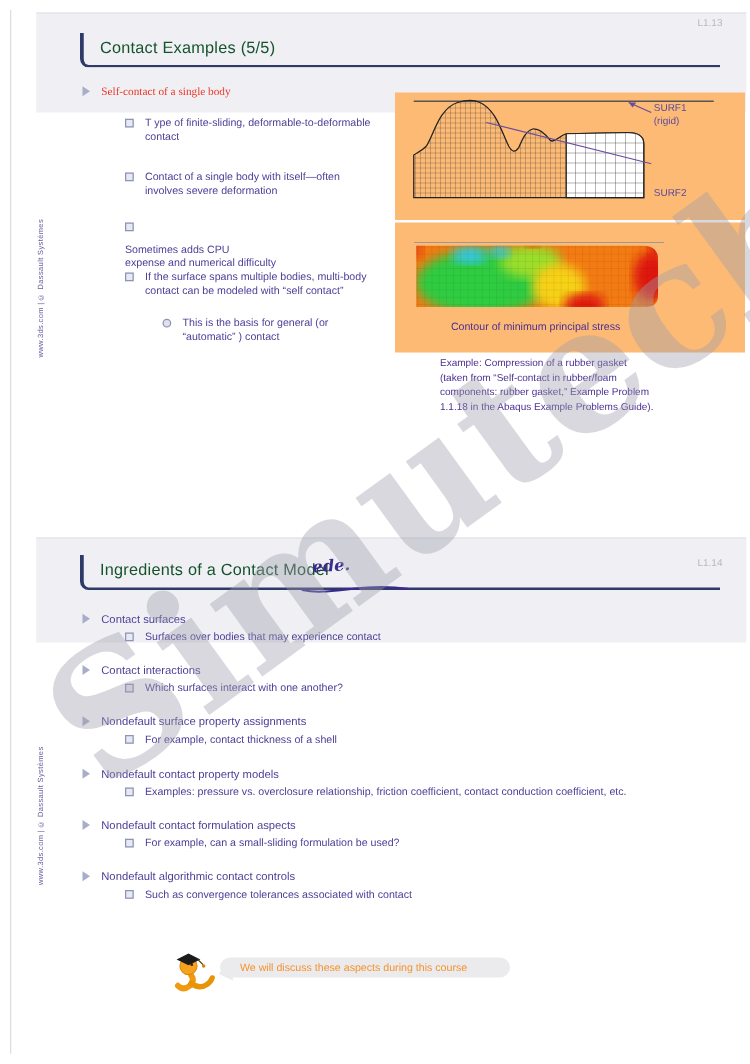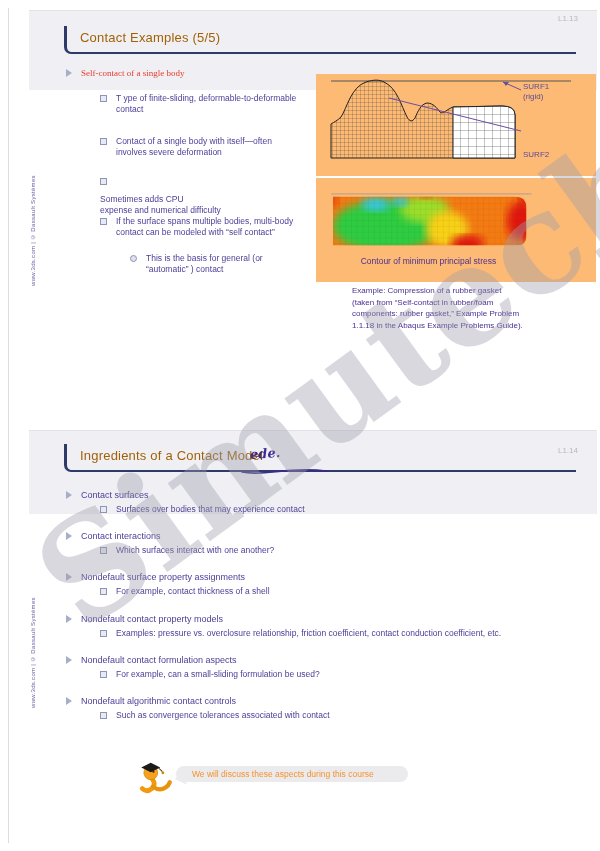--- a/index.html
+++ b/index.html
@@ -7,21 +7,21 @@
     position:relative;width:600px;height:851px;background:#ffffff;
     font-family:"Liberation Sans","DejaVu Sans",sans-serif;overflow:hidden;
   }
   .hairline-v{position:absolute;left:8px;top:8px;width:1px;height:835px;background:#dcdce2;}
   .band{position:absolute;left:29px;width:568px;background:#f0f0f4;border-top:1px solid #e2e2e8;}
   #band1{top:10px;height:79px;}
   #band2{top:430px;height:83px;}
   .slide-number{position:absolute;left:518px;width:60px;text-align:right;font-size:8px;color:#b7b7bf;}
   .title-rule{position:absolute;left:64px;right:24px;height:26px;
     border-left:3px solid #2e3a68;border-bottom:2px solid #2e3a68;border-bottom-left-radius:7px;}
-  .slide-title{position:absolute;left:80px;font-size:13px;color:#a16207;letter-spacing:0.2px;}
+  .slide-title{position:absolute;left:80px;font-size:13px;color:#14532d;letter-spacing:0.2px;}
   .tri{width:0;height:0;border-left:6px solid #a9aec8;border-top:4px solid transparent;
     border-bottom:4px solid transparent;flex:0 0 auto;margin-top:1px;}
   .sq{width:5px;height:5px;border:1px solid #8f93b4;background:#e7e9f4;flex:0 0 auto;margin-top:2px;}
   .ring{width:5px;height:5px;border:1px solid #8f93b4;background:#dfe1ee;border-radius:50%;flex:0 0 auto;margin-top:2px;}
   .row{display:flex;gap:9px;align-items:flex-start;}
   .ptext{font-size:8.5px;line-height:11px;color:#4b3e97;}
   .red{color:#e9392b;font-size:9px;}
   .lvl1{font-size:9px;color:#4b3e97;line-height:11px;}
   .block span{display:block;}
   .fig{position:absolute;left:316px;width:280px;background:#fdba74;}

